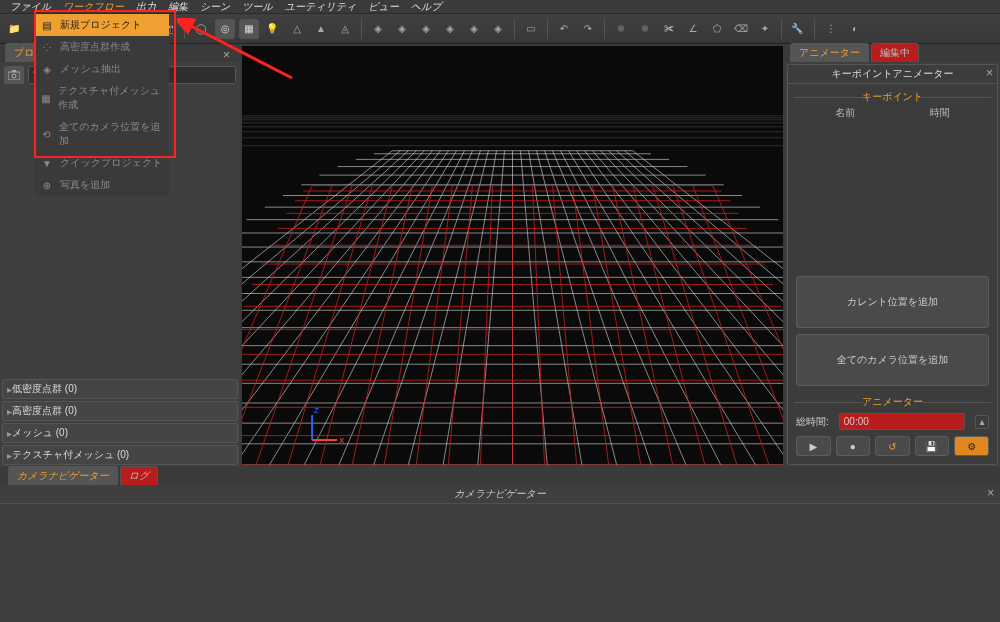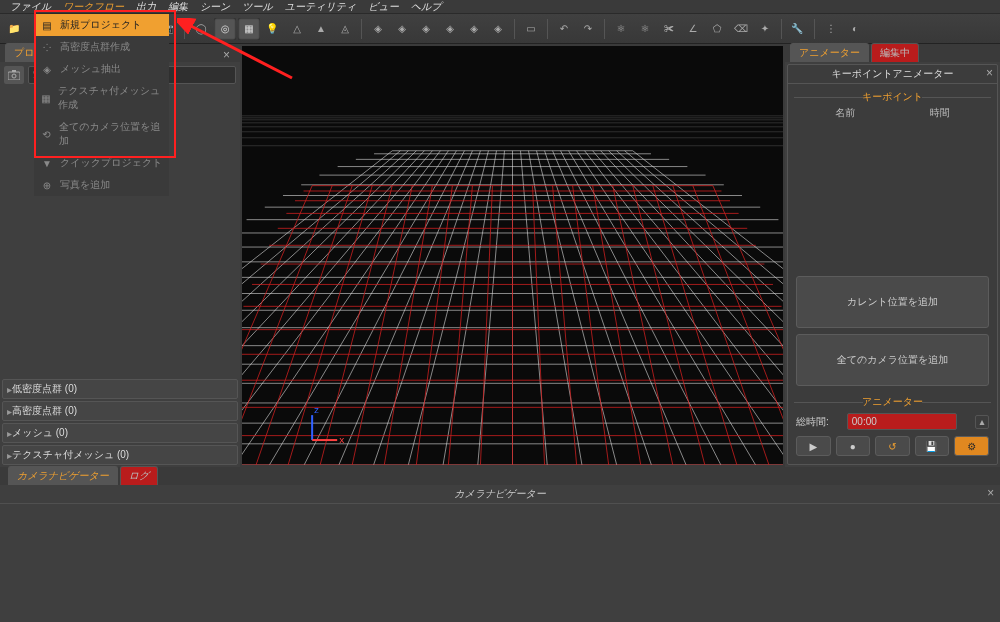--- a/index.html
+++ b/index.html
@@ -50,21 +50,21 @@
 .grid-svg { width:100%; height:100%; display:block; }
 
 
 .divider-label { text-align:center; color:#f0a030; position:relative; margin:6px 6px 2px; }
 .divider-label::before, .divider-label::after { content:""; position:absolute; top:50%; width:35%; height:1px; background:#555; }
 .divider-label::before { left:0; } .divider-label::after { right:0; }
 .cols2 { display:flex; padding:0 10px; }
 .cols2 > div { flex:1; text-align:center; color:#bbb; }
 .list-area { flex:1; margin:2px 6px; }
 .rbtn { display:block; text-align:center; background:#4a4a4a; border:1px solid #5c5c5c; color:#ccc; padding:18px; margin:3px 8px; border-radius:3px; cursor:pointer; }
-.time-row { display:flex; align-items:center; gap:18px; padding:2px 8px; }
+.time-row { display:flex; align-items:center; gap:10px; padding:2px 8px; }
 .time-row .time { background:#b91c1c; border:1px solid #555; color:#ccc; padding:2px 4px; flex:1; border-radius:2px; }
 .time-row .upd { width:14px; height:14px; border:1px solid #555; display:flex; align-items:center; justify-content:center; color:#aaa; cursor:pointer; border-radius:2px; }
 .ctrl-row { display:flex; gap:5px; padding:4px 8px 8px; }
 .ctrl-row .cbtn { flex:1; height:20px; background:#4a4a4a; border:1px solid #5c5c5c; border-radius:3px; display:flex; align-items:center; justify-content:center; color:#f0a030; cursor:pointer; }
 .ctrl-row .cbtn.play, .ctrl-row .cbtn.rec { color:#ccc; }
 .ctrl-row .cbtn.gear { background:#e08820; color:#2a2a2a; }
 
 
 .bottom { height: 155px; background:#3f3f3f; display:flex; flex-direction:column;font-style:italic; }
 .bottom-title { text-align:center; color:#ccc; padding:2px; border-bottom:1px solid #505050; position:relative; }

